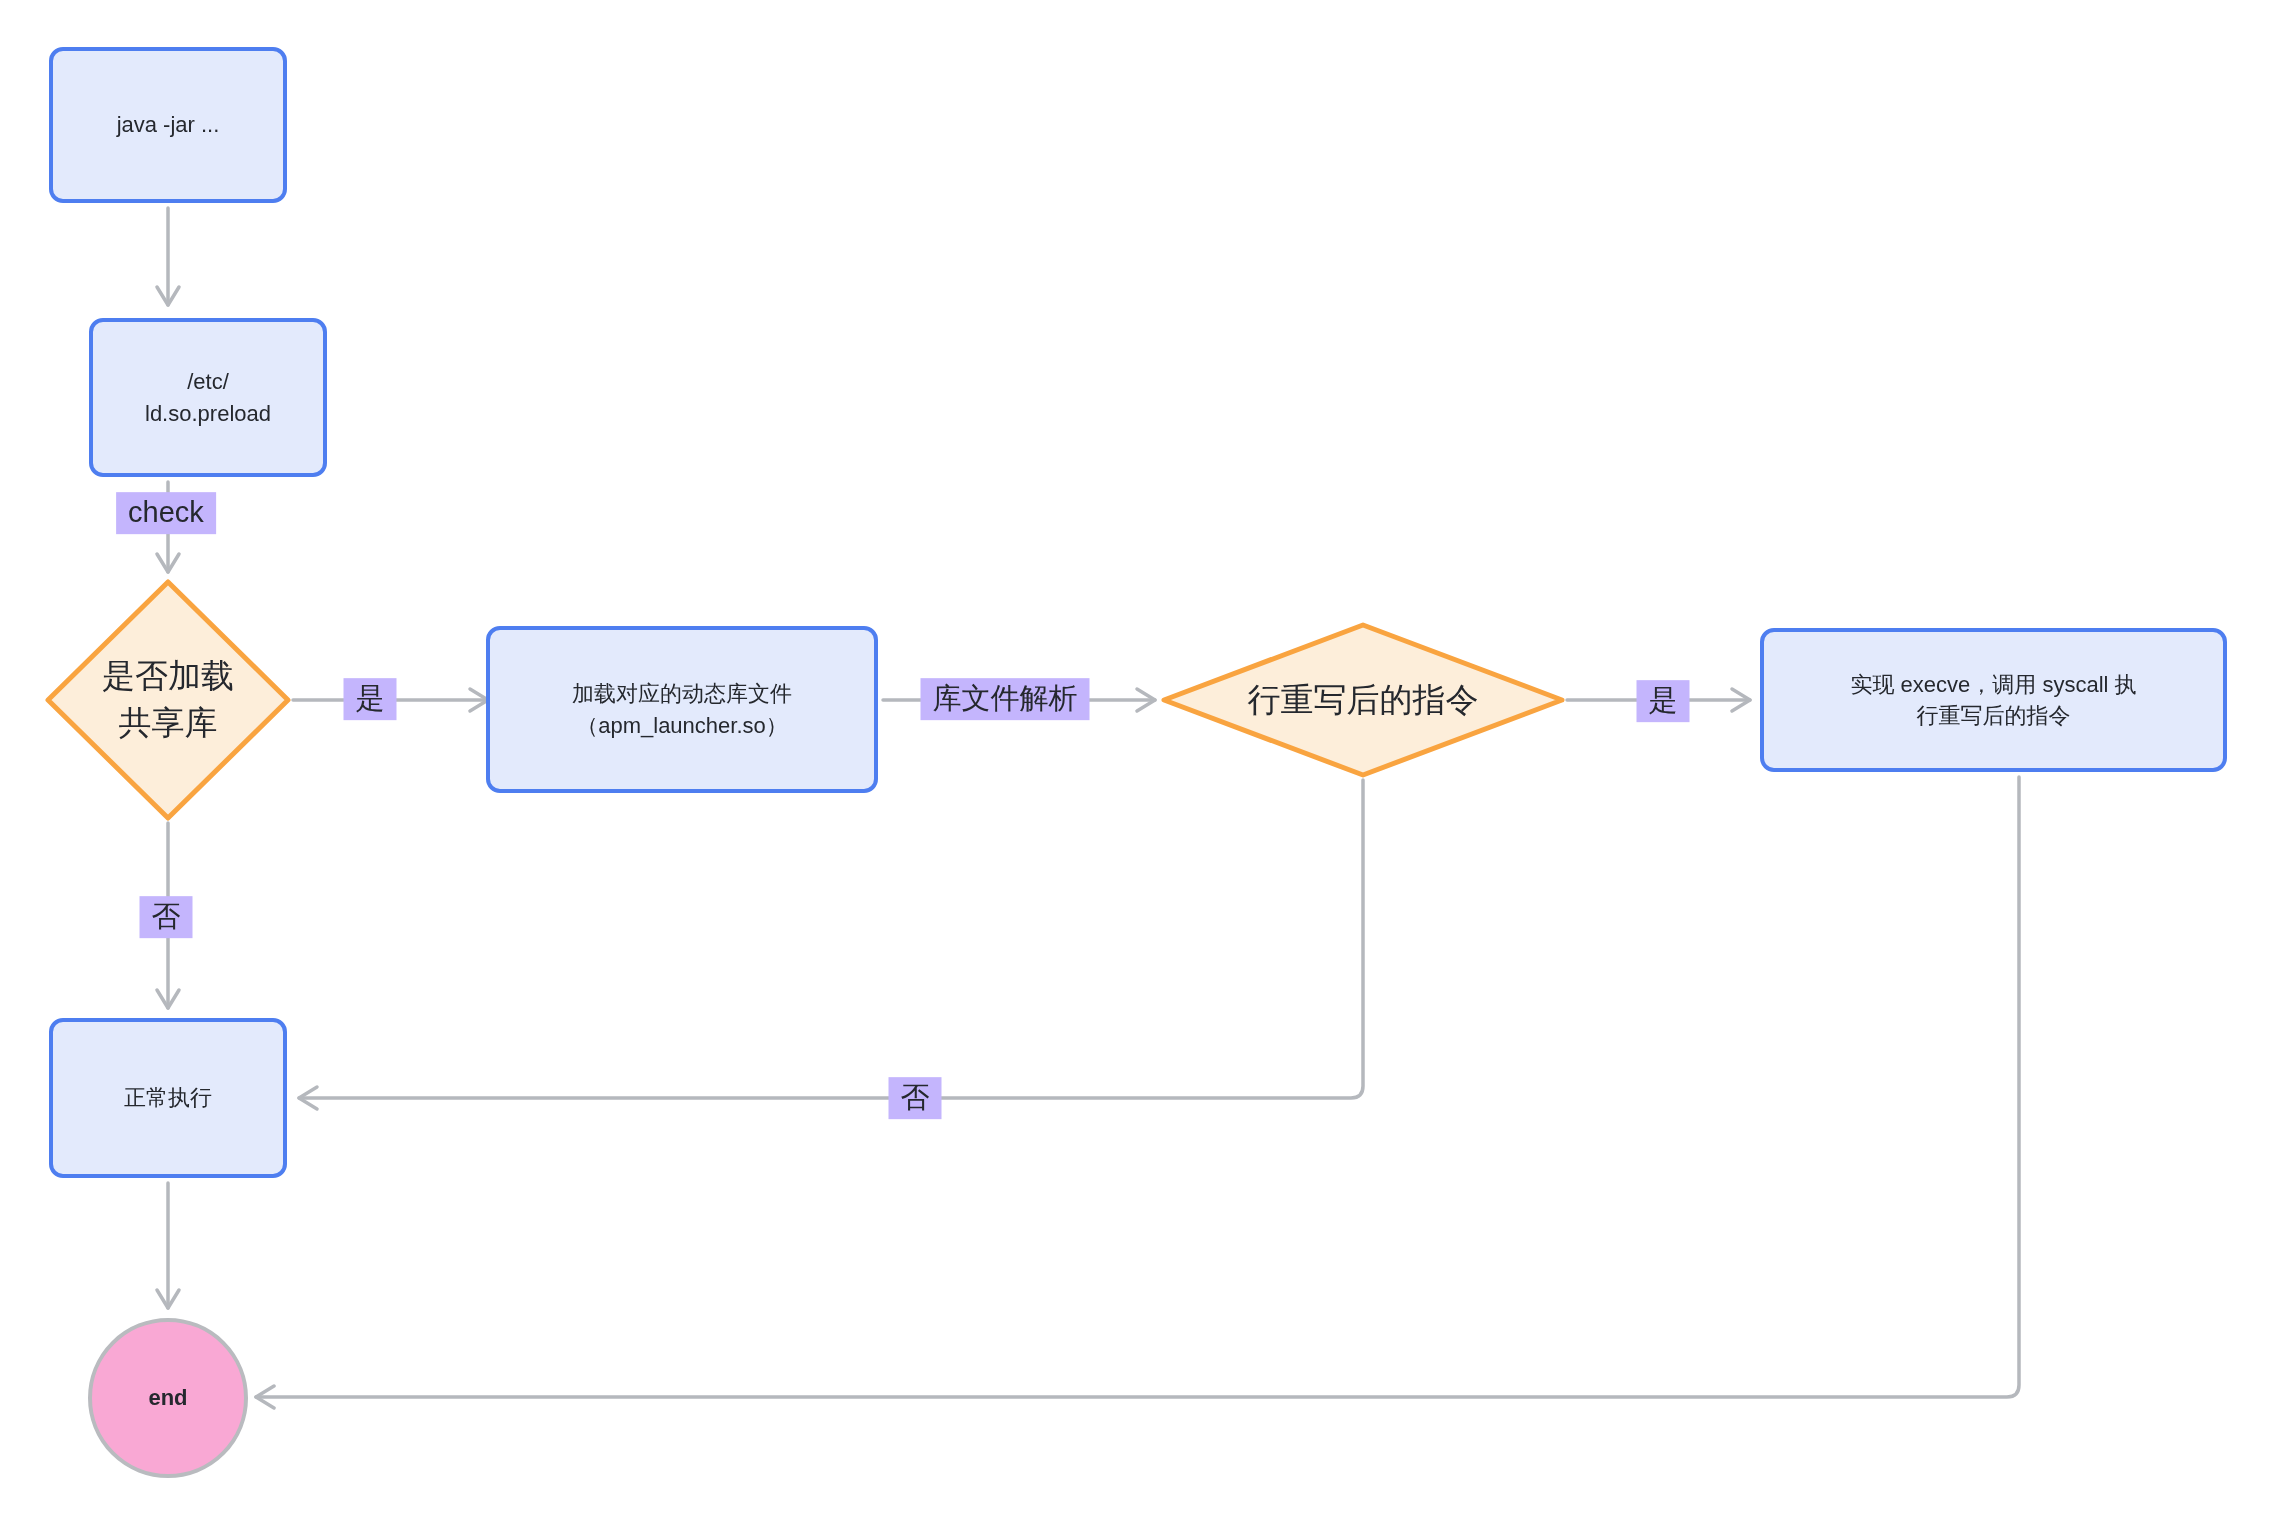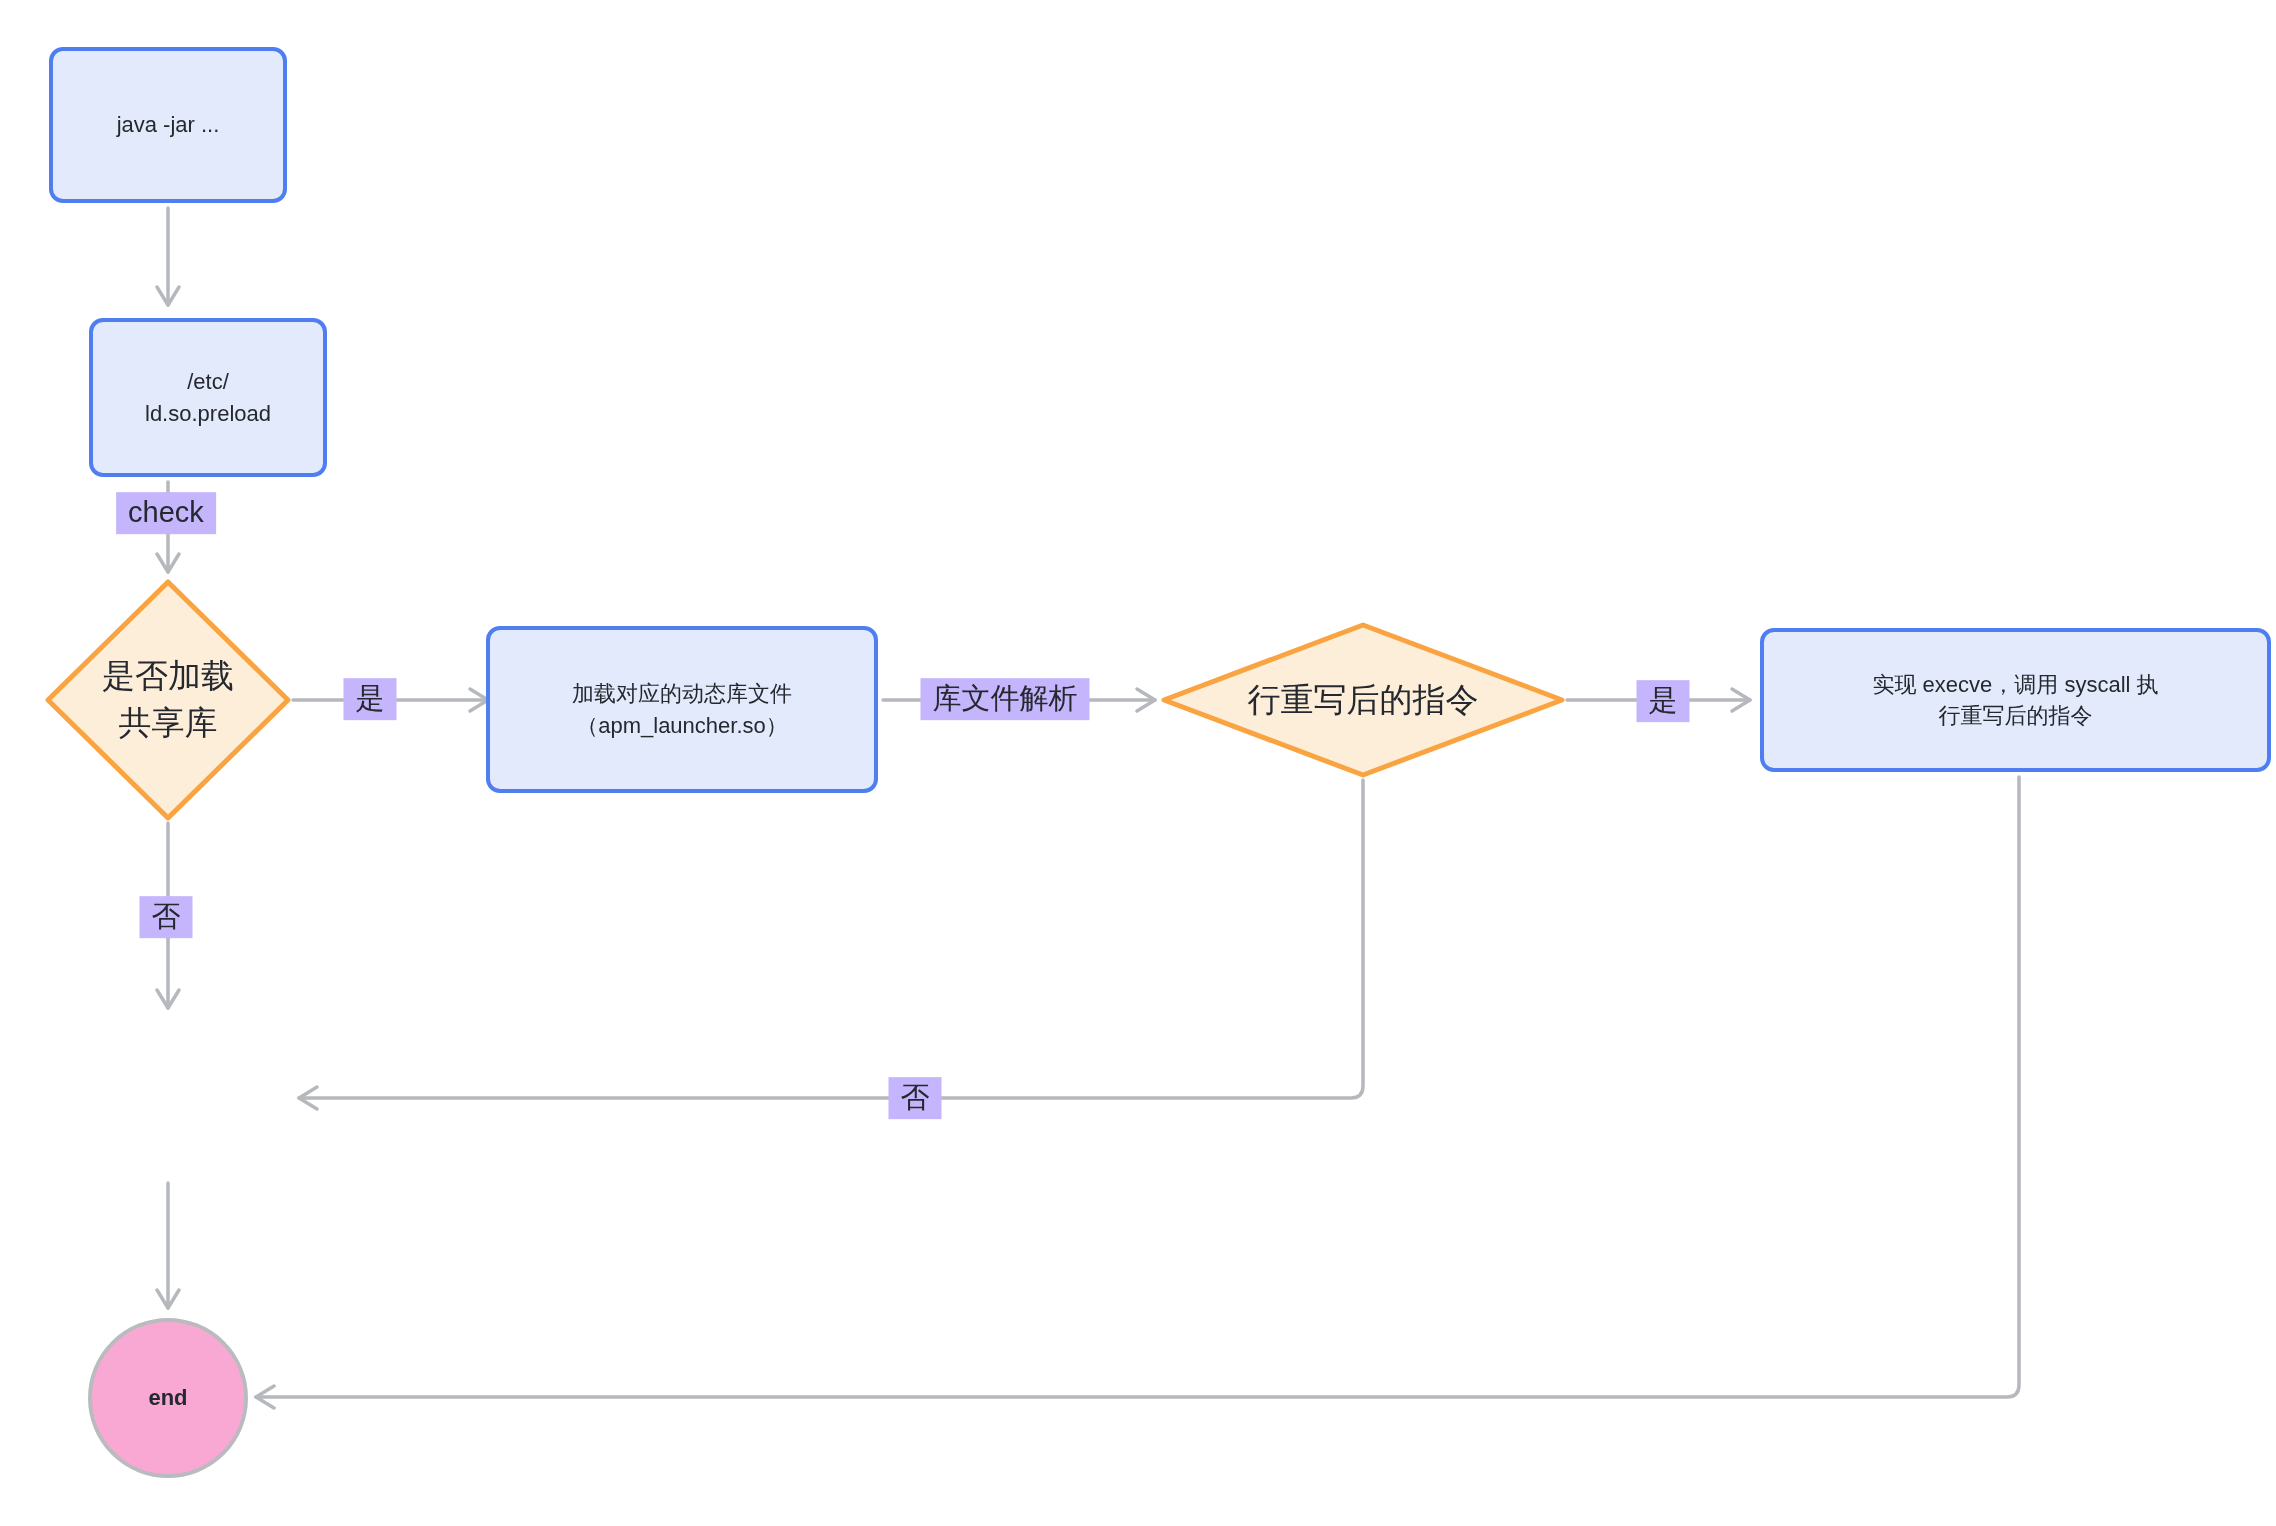--- a/index.html
+++ b/index.html
@@ -107,23 +107,24 @@
   </svg>
 
   <div class="node process" style="left:49px; top:47px; width:238px; height:156px;">java -jar ...</div>
 
   <div class="node process" style="left:49px; top:318px; width:238px; height:159px;margin-left:40px;">/etc/
 ld.so.preload</div>
 
   <div class="node process" style="left:486px; top:626px; width:392px; height:167px;">加载对应的动态库文件
 （apm_launcher.so）</div>
 
-  <div class="node process" style="left:1760px; top:628px; width:511px; height:144px;">实现 execve，调用 syscall 执
+  <div class="node process" style="left:1760px; top:628px; width:467px; height:144px;">实现 execve，调用 syscall 执
 行重写后的指令</div>
 
+  <div class="node process" style="left:49px; top:1018px; width:238px; height:160px;">正常执行</div>
 
   <div class="node terminal" style="left:88px; top:1318px; width:160px; height:160px;">end</div>
 
   <div class="diamond-label" style="left:68px; top:610px; width:200px; height:180px;">是否加载
 共享库</div>
 
   <div class="diamond-label" style="left:1203px; top:660px; width:320px; height:80px;">行重写后的指令</div>
 
   <div class="edge-label" style="left:166px; top:513px;">check</div>
 

